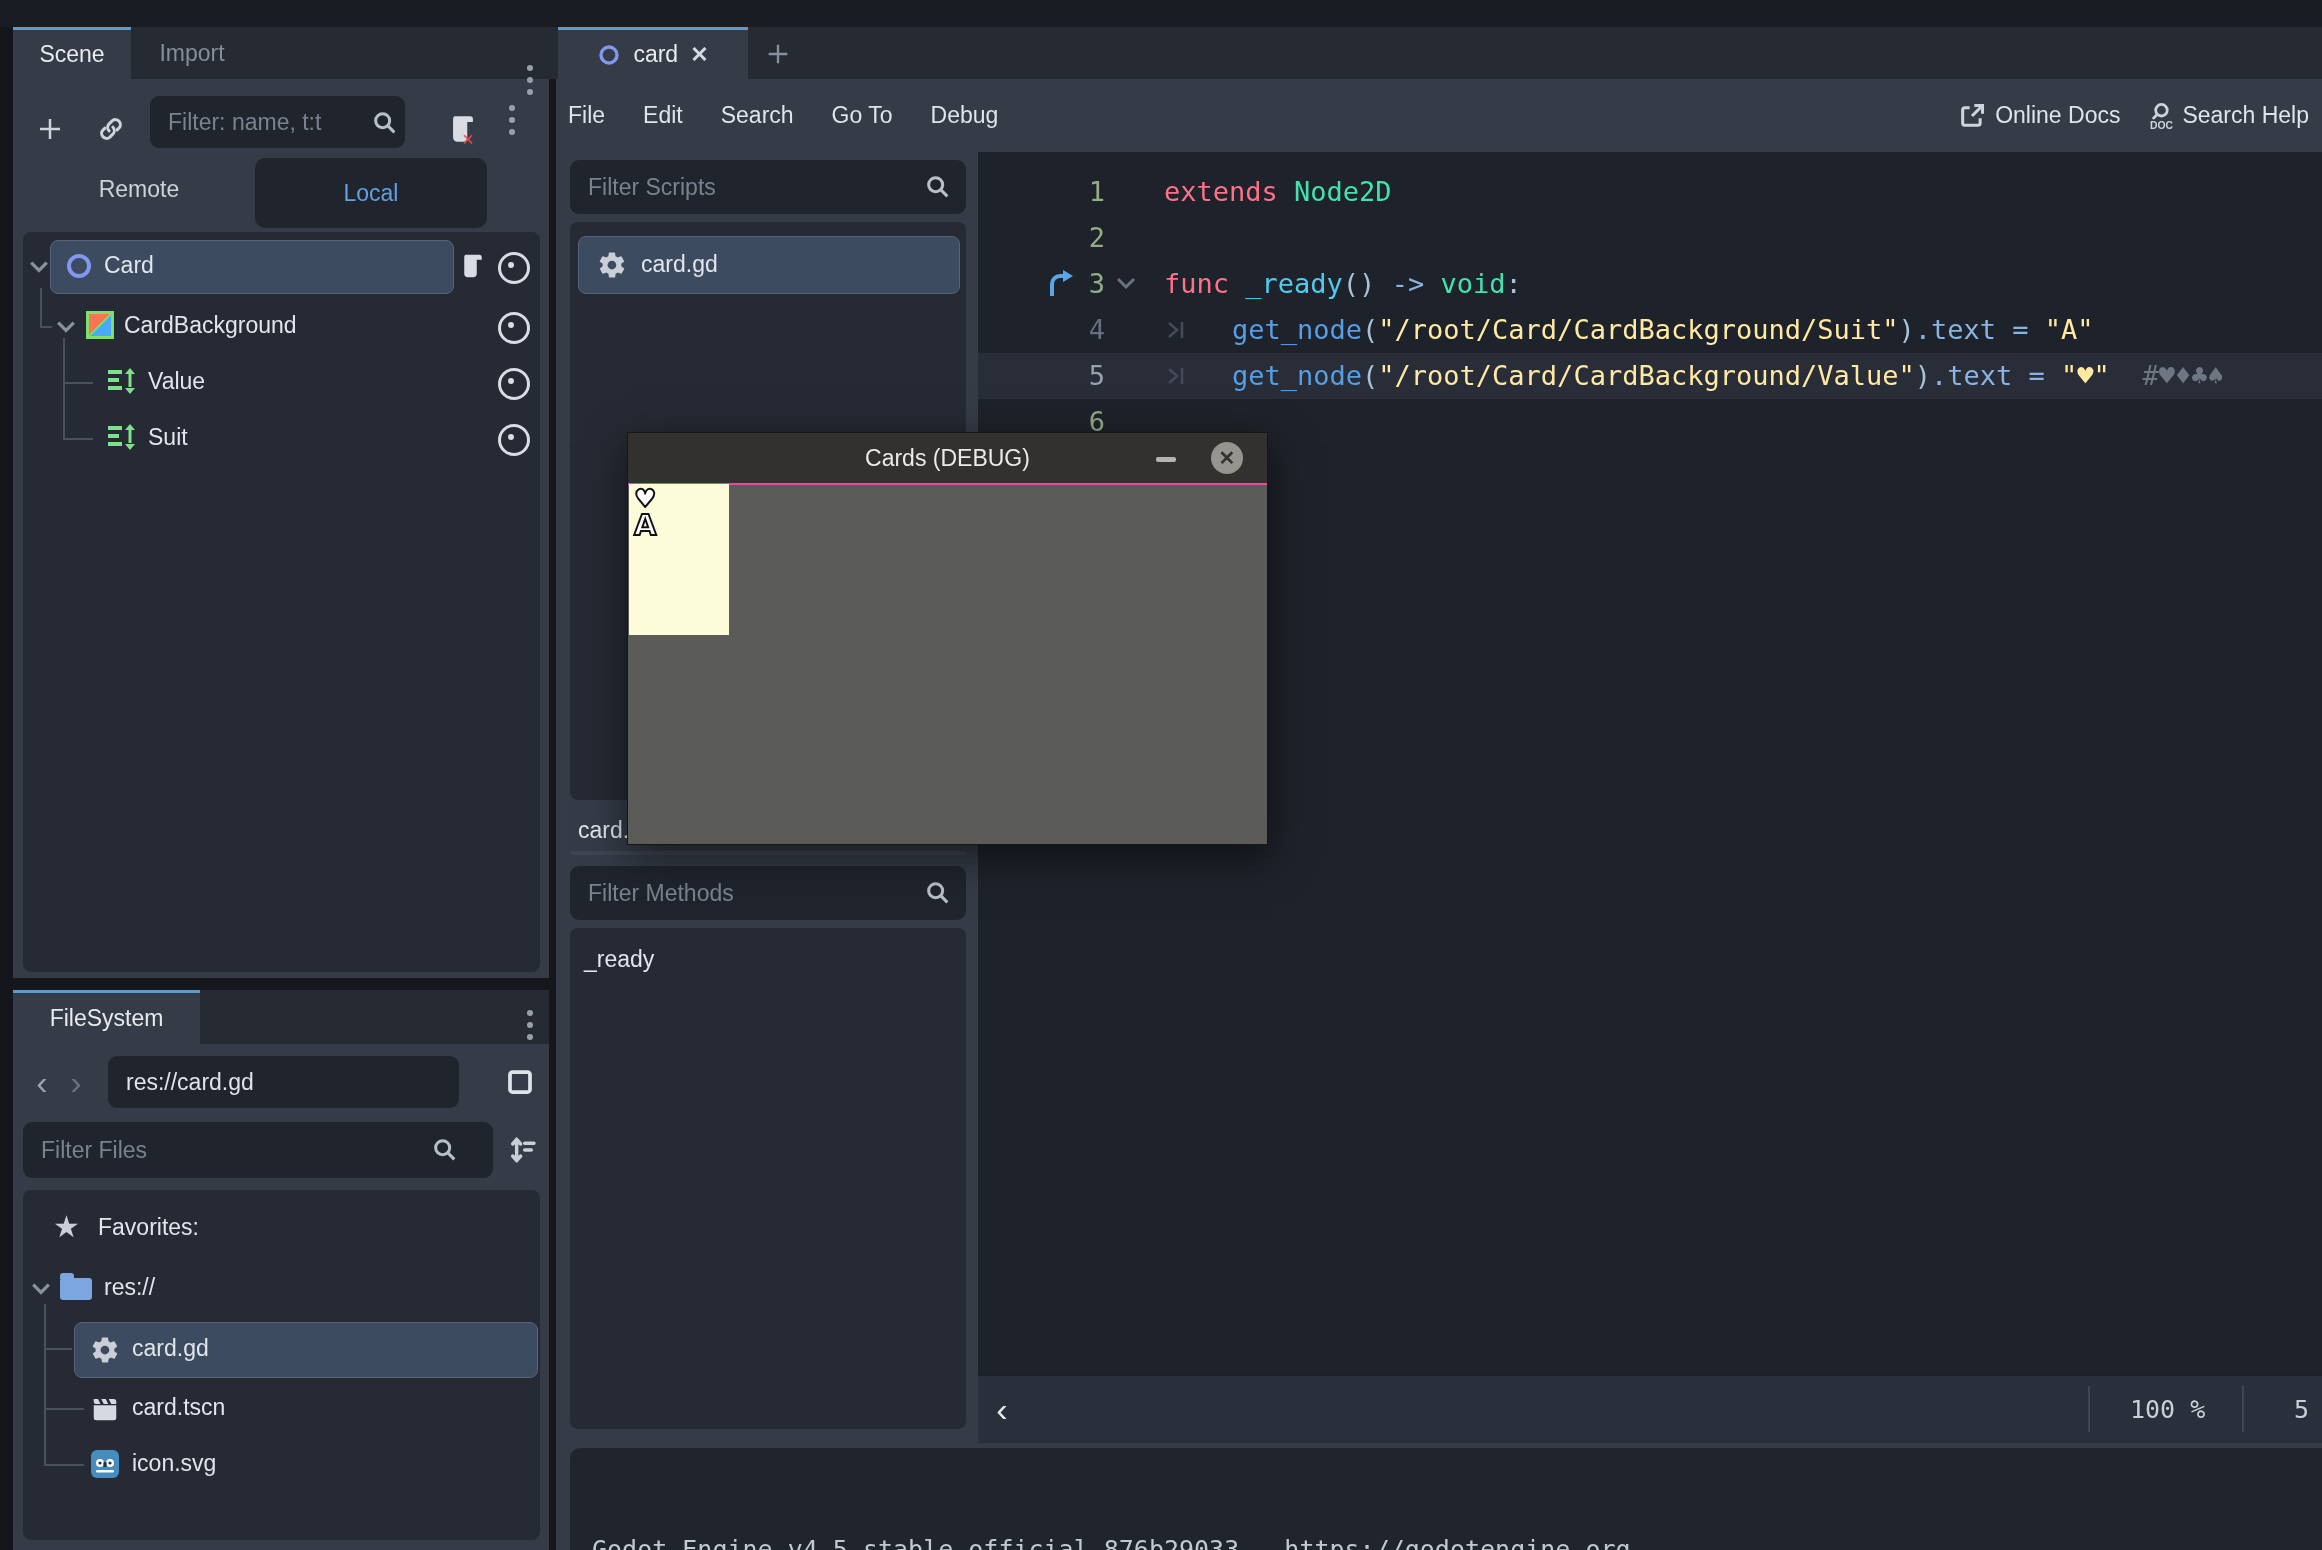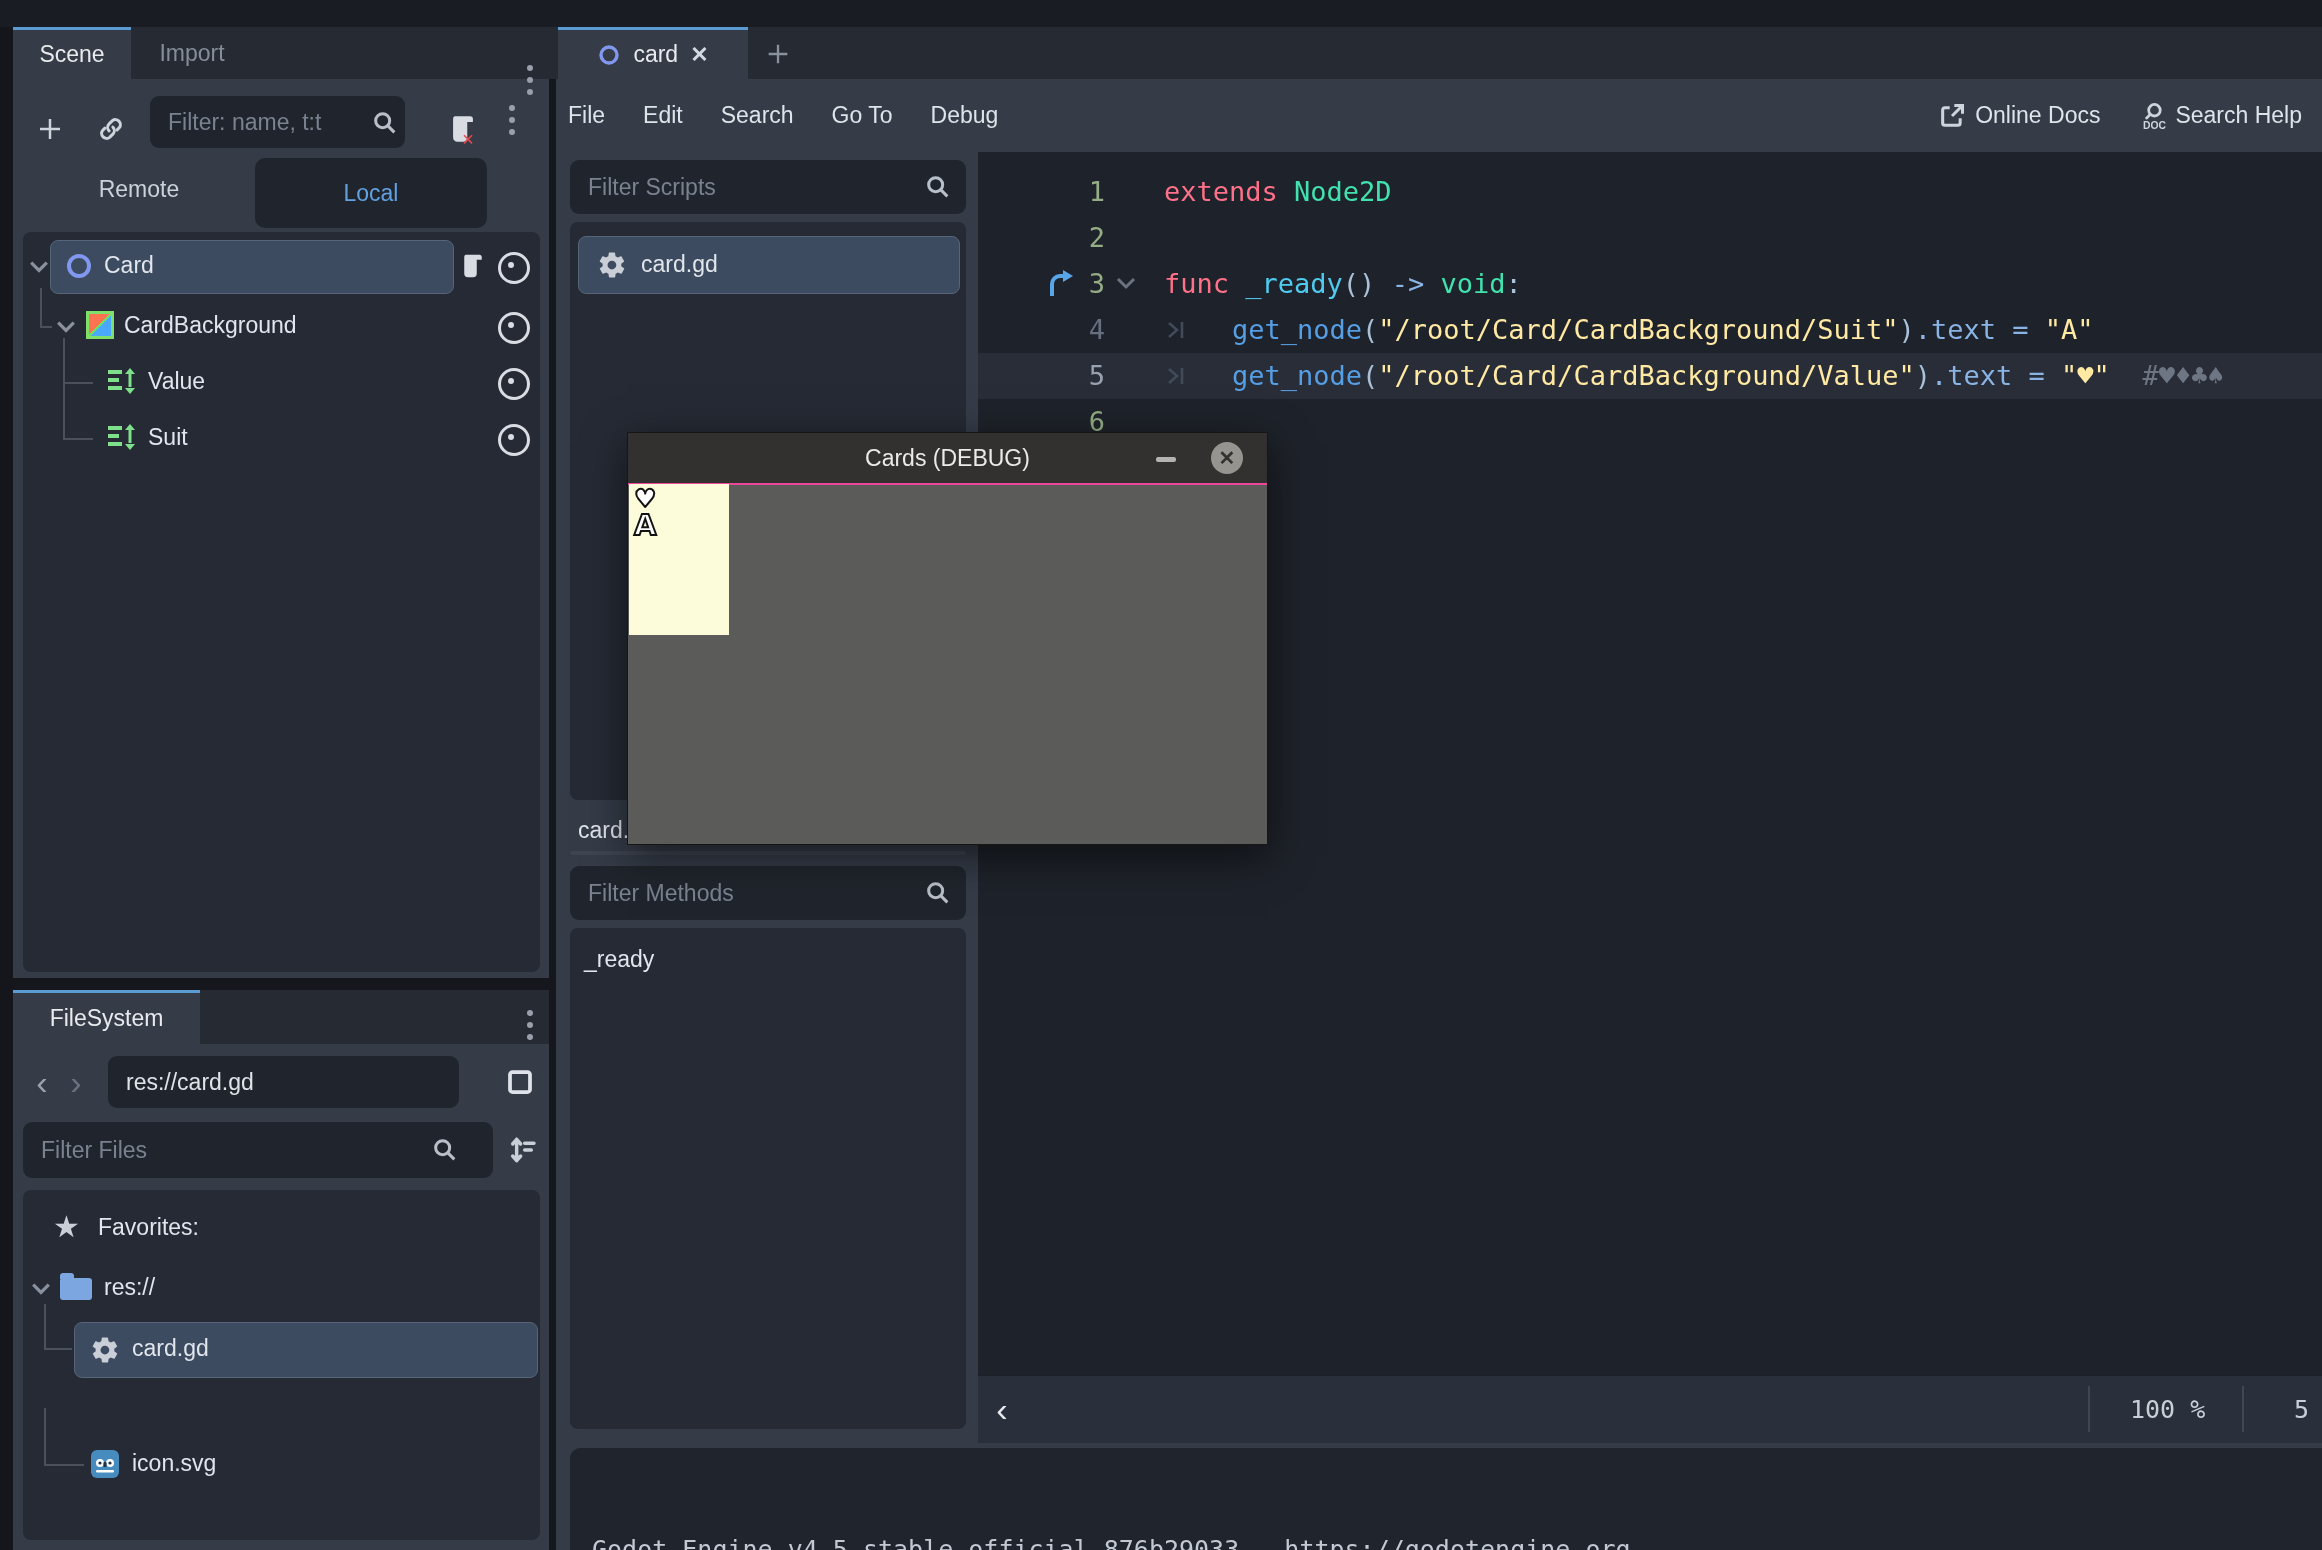--- a/index.html
+++ b/index.html
@@ -228,20 +228,29 @@
       </div>
       <div class="abs" style="left:0;top:132px;width:517px;height:56px;">
         <div class="treeline" style="left:21px;top:-18px;width:2px;height:44px;"></div>
         <div class="treeline" style="left:21px;top:26px;width:28px;height:2px;"></div>
         <div class="pill" style="left:51px;top:0;width:462px;height:54px;"></div>
         <svg class="abs" style="left:67px;top:13px;" width="30" height="30" viewBox="0 0 24 24">
           <path fill="#c9ced7" d="M19.4 13c.04-.33.06-.66.06-1s-.02-.67-.06-1l2.1-1.65a.5.5 0 0 0 .12-.64l-2-3.46a.5.5 0 0 0-.6-.22l-2.48 1a7.1 7.1 0 0 0-1.73-1l-.38-2.65A.5.5 0 0 0 13.93 2h-4a.5.5 0 0 0-.5.42l-.38 2.65c-.62.26-1.2.6-1.73 1l-2.48-1a.5.5 0 0 0-.6.22l-2 3.46a.5.5 0 0 0 .12.64L4.56 11c-.04.33-.06.66-.06 1s.02.67.06 1l-2.1 1.65a.5.5 0 0 0-.12.64l2 3.46c.13.22.39.3.6.22l2.48-1c.53.4 1.11.74 1.73 1l.38 2.65c.04.24.25.42.5.42h4c.25 0 .46-.18.5-.42l.38-2.65c.62-.26 1.2-.6 1.73-1l2.48 1c.21.08.47 0 .6-.22l2-3.46a.5.5 0 0 0-.12-.64zM11.93 15.5a3.5 3.5 0 1 1 0-7 3.5 3.5 0 0 1 0 7z"></path>
           </svg>
         <span class="rowtext abs" style="left:109px;top:13px;">card.gd</span>
       </div>
+      <div class="abs" style="left:0;top:192px;width:517px;height:52px;">
+        <div class="treeline" style="left:21px;top:-34px;width:2px;height:60px;"></div>
+        <div class="treeline" style="left:21px;top:26px;width:40px;height:2px;"></div>
+        <svg class="abs" style="left:67px;top:12px;" width="30" height="30" viewBox="0 0 24 24">
+          <path d="M3 9h18v10a2 2 0 0 1-2 2H5a2 2 0 0 1-2-2z" fill="#d5dae2"></path>
+          <path d="M3 4h3.4l2 4H5a2 2 0 0 1-2-2zM9 4h3.6l2 4H11zM15 4h4a2 2 0 0 1 2 2v2h-4z" fill="#d5dae2"></path>
+          </svg>
+        <span class="rowtext abs" style="left:109px;top:12px;">card.tscn</span>
+      </div>
       <div class="abs" style="left:0;top:248px;width:517px;height:52px;">
         <div class="treeline" style="left:21px;top:-30px;width:2px;height:56px;"></div>
         <div class="treeline" style="left:21px;top:26px;width:40px;height:2px;"></div>
         <svg class="abs" style="left:67px;top:11px;" width="30" height="30" viewBox="0 0 30 30">
           <rect x="1" y="1" width="28" height="28" rx="6" fill="#478cbf"></rect>
           <circle cx="10" cy="14" r="4" fill="#ffffff"></circle>
             <circle cx="20" cy="14" r="4" fill="#ffffff"></circle>
           <circle cx="10" cy="14" r="1.6" fill="#1f3347"></circle>
             <circle cx="20" cy="14" r="1.6" fill="#1f3347"></circle>
           <rect x="13.4" y="13" width="3.2" height="5" rx="1" fill="#1f3347"></rect>
@@ -270,21 +279,21 @@
     </div>
 
     <div class="abs" style="left:0;top:52px;width:1766px;height:73px;display:flex;align-items:center;">
       <div style="display:flex;gap:38px;padding-left:12px;">
         <span class="menu-item">File</span>
         <span class="menu-item">Edit</span>
         <span class="menu-item">Search</span>
         <span class="menu-item">Go To</span>
         <span class="menu-item">Debug</span>
       </div>
-      <div style="margin-left:auto;display:flex;gap:36px;padding-right:20px;">
+      <div style="margin-left:auto;display:flex;gap:23px;padding-right:13px;">
         <div class="help-item">
           <svg width="28" height="28" viewBox="0 0 24 24" fill="none" stroke="#cfd4dc" stroke-width="2.6">
             <path d="M10 5H6a2 2 0 0 0-2 2v11a2 2 0 0 0 2 2h11a2 2 0 0 0 2-2v-4"></path>
               <path d="M14 3h7v7"></path>
               <path d="M21 3l-9 9"></path>
             </svg>
           <span>Online Docs</span>
         </div>
         <div class="help-item">
           <svg width="30" height="30" viewBox="0 0 26 26">

